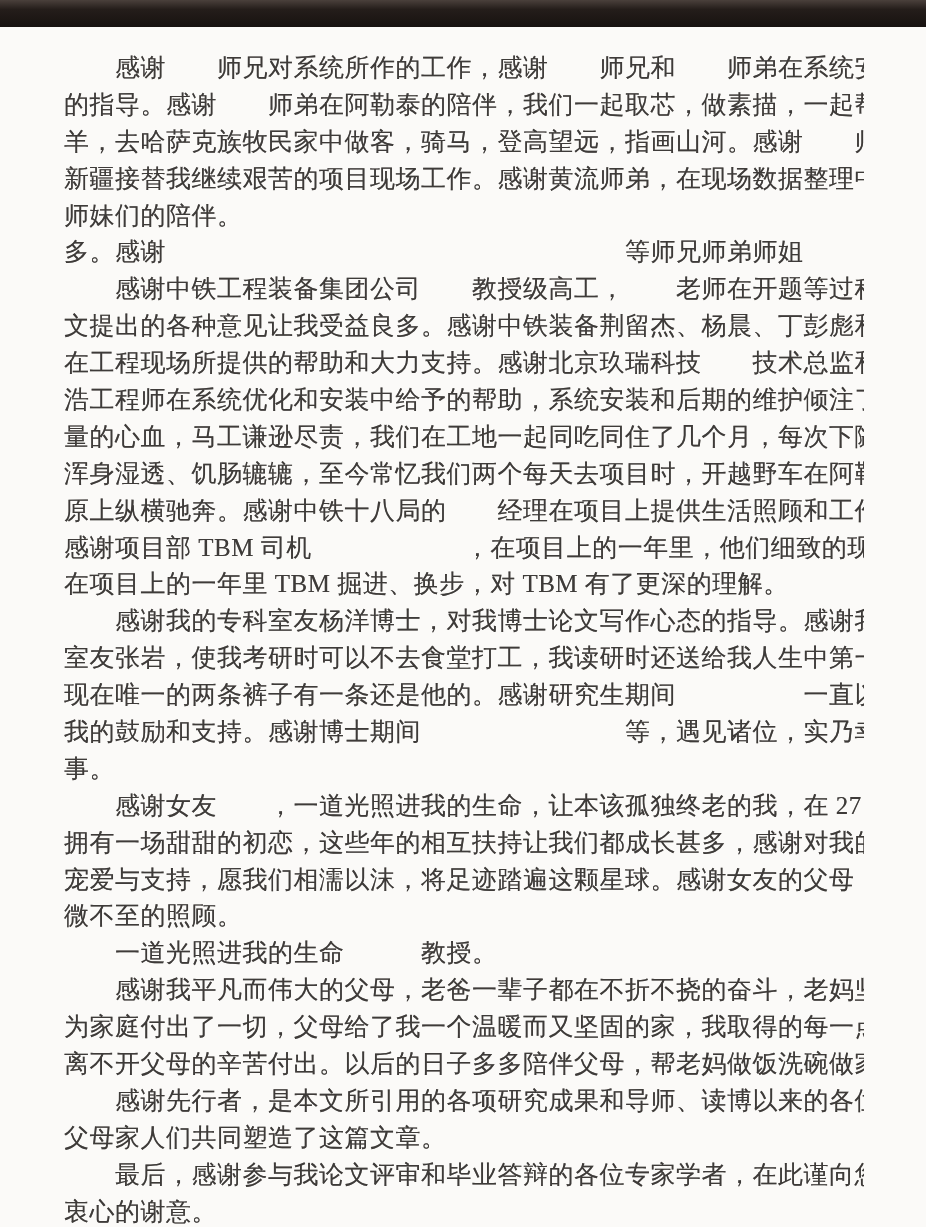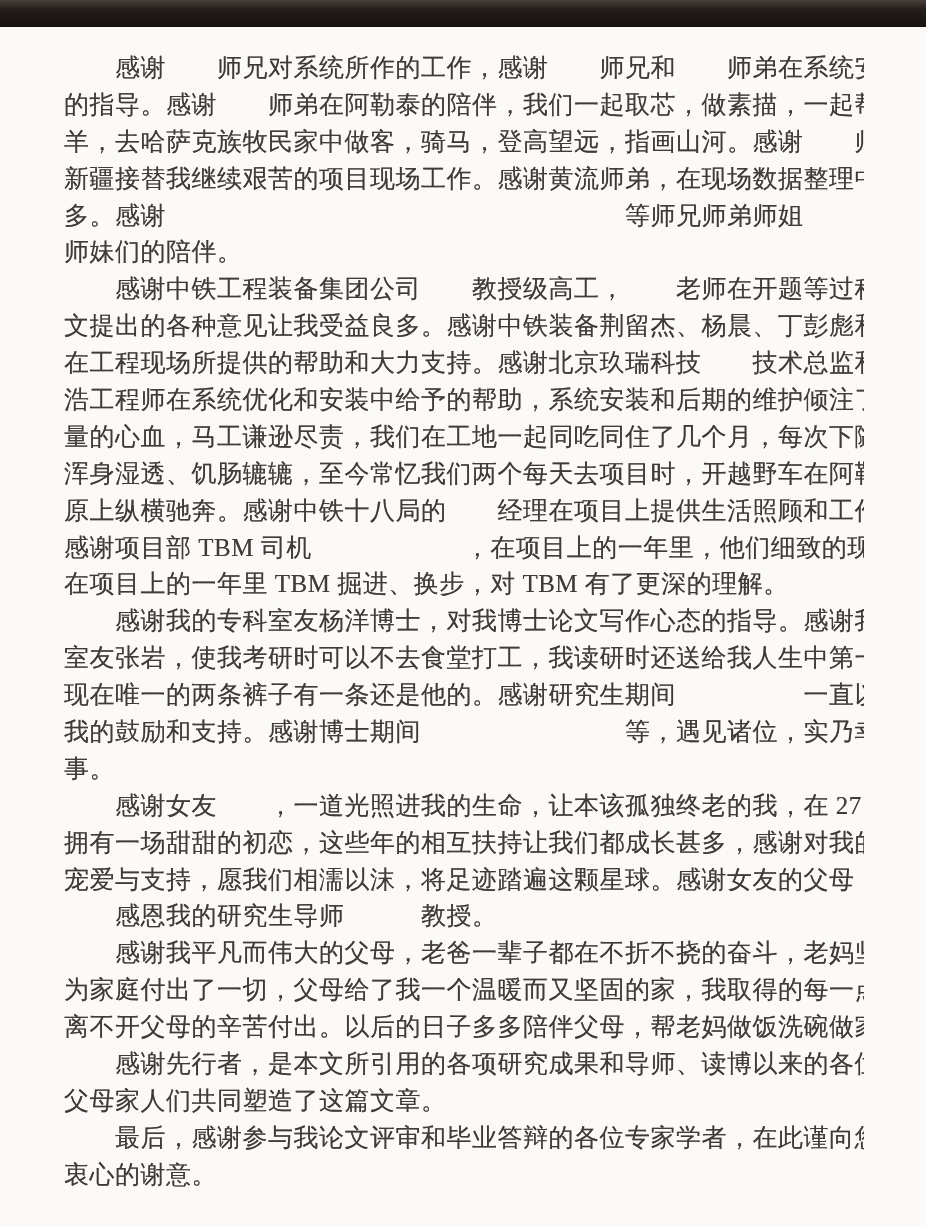--- a/index.html
+++ b/index.html
@@ -42,40 +42,41 @@
 </head>
 <body>
 
 <div class="scan-page">
   <div class="top-edge"></div>
   <div class="content">
     <div class="line">　　感谢　　师兄对系统所作的工作，感谢　　师兄和　　师弟在系统安装期间</div>
     <div class="line">的指导。感谢　　师弟在阿勒泰的陪伴，我们一起取芯，做素描，一起帮牧民找</div>
     <div class="line">羊，去哈萨克族牧民家中做客，骑马，登高望远，指画山河。感谢　　师弟，在</div>
     <div class="line">新疆接替我继续艰苦的项目现场工作。感谢黄流师弟，在现场数据整理中出力良</div>
+    <div class="line">师妹们的陪伴。</div>
     <div class="line">多。感谢　　　　　　　　　　　　　　　　　　等师兄师弟师姐</div>
-    <div class="line">师妹们的陪伴。</div>
     <div class="line">　　感谢中铁工程装备集团公司　　教授级高工，　　老师在开题等过程中对本</div>
     <div class="line">文提出的各种意见让我受益良多。感谢中铁装备荆留杰、杨晨、丁彭彪和刘豪杰</div>
     <div class="line">在工程现场所提供的帮助和大力支持。感谢北京玖瑞科技　　技术总监和马志</div>
     <div class="line">浩工程师在系统优化和安装中给予的帮助，系统安装和后期的维护倾注了马工大</div>
     <div class="line">量的心血，马工谦逊尽责，我们在工地一起同吃同住了几个月，每次下隧道都是</div>
     <div class="line">浑身湿透、饥肠辘辘，至今常忆我们两个每天去项目时，开越野车在阿勒泰的草</div>
     <div class="line">原上纵横驰奔。感谢中铁十八局的　　经理在项目上提供生活照顾和工作配合。</div>
     <div class="line">感谢项目部 TBM 司机　　　　　　，在项目上的一年里，他们细致的现场教学</div>
     <div class="line">在项目上的一年里 TBM 掘进、换步，对 TBM 有了更深的理解。</div>
     <div class="line">　　感谢我的专科室友杨洋博士，对我博士论文写作心态的指导。感谢我的本科</div>
     <div class="line">室友张岩，使我考研时可以不去食堂打工，我读研时还送给我人生中第一部手机，</div>
     <div class="line">现在唯一的两条裤子有一条还是他的。感谢研究生期间　　　　　一直以来对</div>
     <div class="line">我的鼓励和支持。感谢博士期间　　　　　　　　等，遇见诸位，实乃幸</div>
     <div class="line">事。</div>
     <div class="line">　　感谢女友　　，一道光照进我的生命，让本该孤独终老的我，在 27 岁也能</div>
     <div class="line">拥有一场甜甜的初恋，这些年的相互扶持让我们都成长甚多，感谢对我的偏爱、</div>
     <div class="line">宠爱与支持，愿我们相濡以沫，将足迹踏遍这颗星球。感谢女友的父母，对我无</div>
-    <div class="line">　　感恩我的研究生导师　　　教授。</div>
+    <div class="line">微不至的照顾。</div>
+    <div class="line">　　一道光照进我的生命　　　教授。</div>
     <div class="line">　　感谢我平凡而伟大的父母，老爸一辈子都在不折不挠的奋斗，老妈坚韧温和，</div>
     <div class="line">为家庭付出了一切，父母给了我一个温暖而又坚固的家，我取得的每一点进步都</div>
     <div class="line">离不开父母的辛苦付出。以后的日子多多陪伴父母，帮老妈做饭洗碗做家务。</div>
     <div class="line">　　感谢先行者，是本文所引用的各项研究成果和导师、读博以来的各位老师们、</div>
     <div class="line">父母家人们共同塑造了这篇文章。</div>
     <div class="line">　　最后，感谢参与我论文评审和毕业答辩的各位专家学者，在此谨向您们表示</div>
     <div class="line">衷心的谢意。</div>
   </div>
 </div>
 

